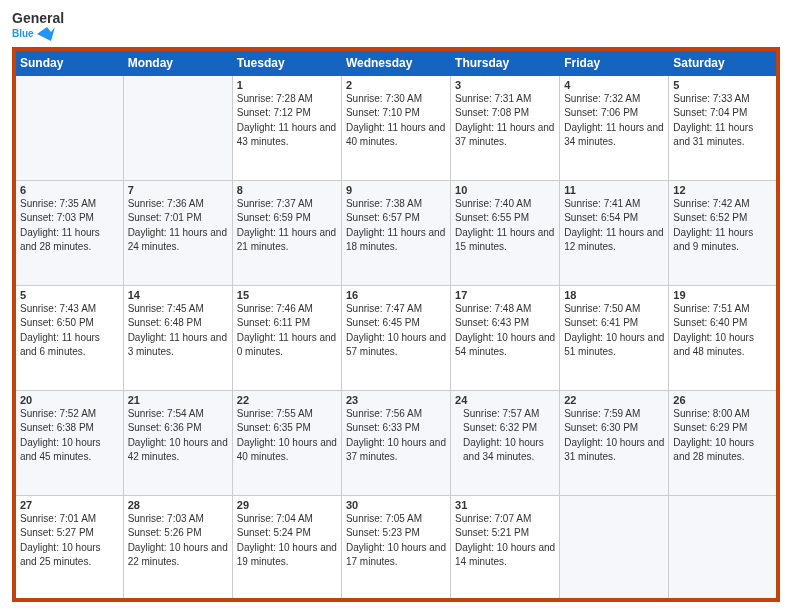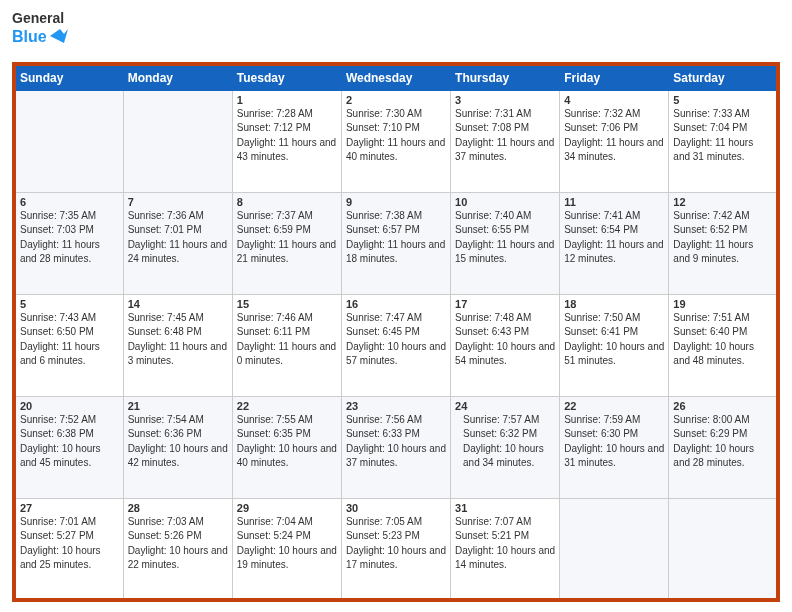--- a/index.html
+++ b/index.html
@@ -15,21 +15,21 @@
       width: 792px;
       height: 612px;
       padding: 10px 12px;
       display: flex;
       flex-direction: column;
     }
     .header {
       display: flex;
       justify-content: space-between;
       align-items: flex-start;
-      margin-bottom: 16px;
+      margin-bottom: 6px;
     }
     .logo {
       display: flex;
       align-items: center;
       gap: 4px;
     }
     .title-block {
       text-align: right;
     }
     .main-title {
@@ -87,21 +87,21 @@
     }
   </style>
 </head>
 <body>
 
 <div class="page">
   <div class="header">
     <div class="logo">
   <div style="display:flex;flex-direction:column;line-height:1.2;">
     <span style="font-size:14px;font-weight:bold;color:#333;">General</span>
-    <span style="font-size:16px;font-weight:bold;color:#2196F3;display:flex;align-items:center;gap:3px;">
+    <span style="font-size:10px;font-weight:bold;color:#2196F3;display:flex;align-items:center;gap:3px;">
       Blue
       <svg width="18" height="14" viewBox="0 0 18 14">
         <polygon points="0,7 10,0 14,5 18,0 14,14" fill="#2196F3"></polygon>
       </svg>
     </span>
   </div>
 </div>
     <div class="title-block">
       <div class="main-title"></div>
       <div class="subtitle"></div>

